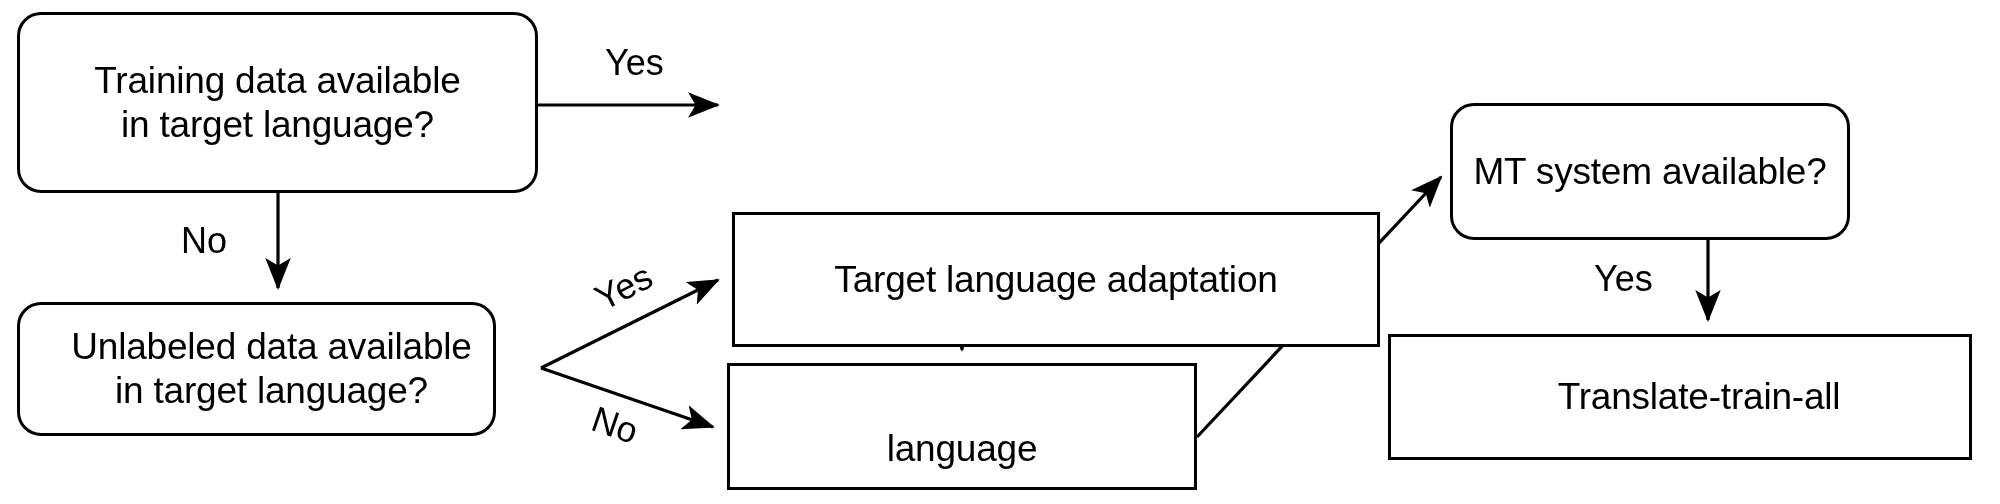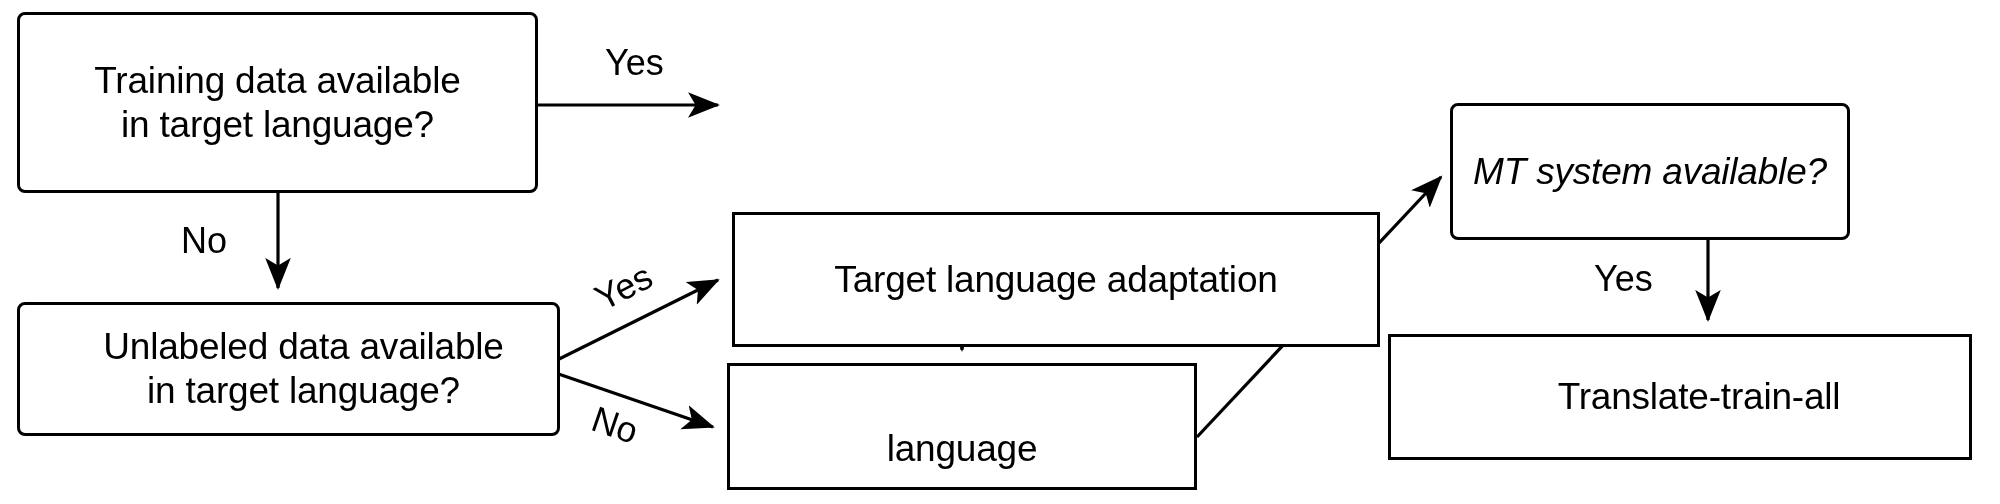--- a/index.html
+++ b/index.html
@@ -32,21 +32,21 @@
     display: flex;
     align-items: center;
     justify-content: center;
     text-align: center;
     color: #000000;
     font-size: 37px;
     line-height: 1.18;
     letter-spacing: -0.2px;
     font-family: "Liberation Sans", sans-serif;
   }
-  .node.rounded { border-radius: 8px; }
+  .node.rounded { border-radius: 24px; }
   .node .label { display: block; padding: 0 10px; }
   .edge-label {
     position: absolute;
     color: #000000;
     font-size: 36px;
     font-family: "Liberation Sans", sans-serif;
     white-space: nowrap;
     background: transparent;
   }
 </style>
@@ -92,39 +92,39 @@
   </svg>
 
   <div class="node rounded" style="left:17px; top:12px; width:521px; height:181px;">
     <span class="label">
       <span>Training data available</span><br>
       <span>in target language?</span>
     </span>
   </div>
 
 
-  <div class="node rounded" style="left:17px; top:302px; width:543px; height:134px;padding-left:30px;">
+  <div class="node rounded" style="left:17px; top:302px; width:479px; height:134px;padding-left:30px;">
     <span class="label">
       <span>Unlabeled data available</span><br>
       <span>in target language?</span>
     </span>
   </div>
 
   <div class="node" style="left:732px; top:212px; width:648px; height:135px;">
     <span class="label">Target language adaptation</span>
   </div>
 
   <div class="node" style="left:727px; top:363px; width:470px; height:127px;">
     <span class="label">
       <br>
       <span>language</span>
     </span>
   </div>
 
-  <div class="node rounded" style="left:1450px; top:103px; width:400px; height:137px;font-style:italic;">
+  <div class="node rounded" style="left:1450px; top:103px; width:400px; height:137px;">
     <span class="label">MT system available?</span>
   </div>
 
   <div class="node" style="left:1388px; top:334px; width:584px; height:126px;padding-left:38px;">
     <span class="label">Translate-train-all</span>
   </div>
 
   <div class="edge-label" style="left:605px; top:42px;">Yes</div>
 
   <div class="edge-label" style="left:181px; top:220px;">No</div>

